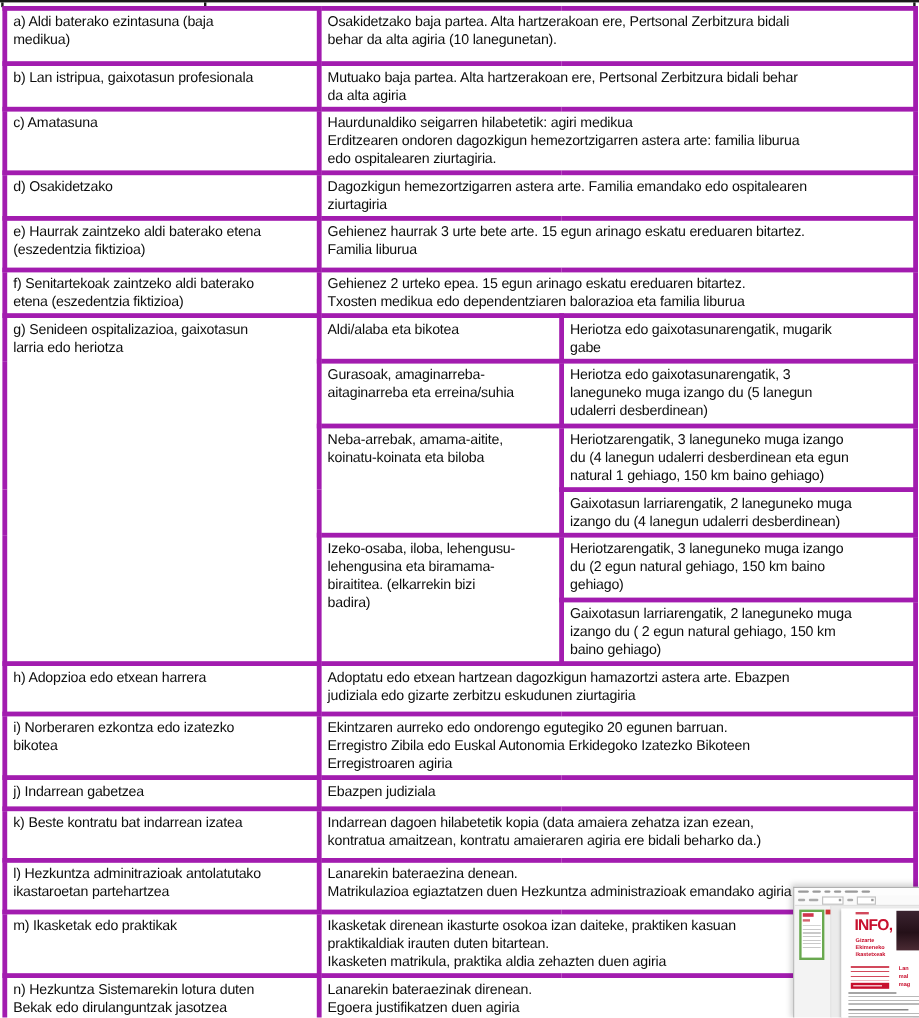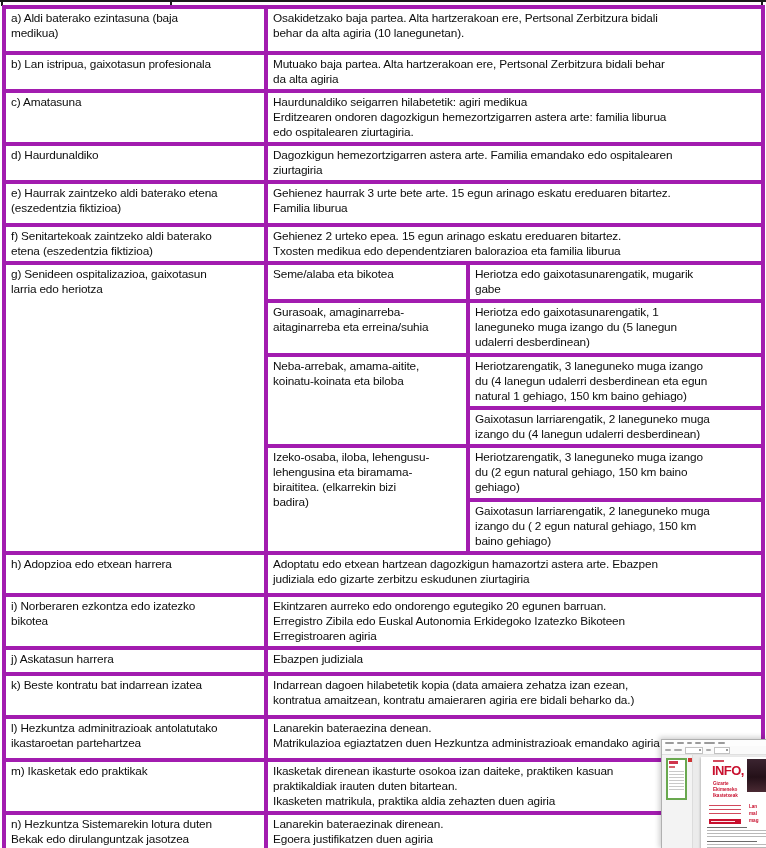--- a/index.html
+++ b/index.html
@@ -92,48 +92,48 @@
       <td colspan="2">Mutuako baja partea. Alta hartzerakoan ere, Pertsonal Zerbitzura bidali behar
 da alta agiria</td>
     </tr>
     <tr style="height:50px">
       <td>c) Amatasuna</td>
       <td colspan="2">Haurdunaldiko seigarren hilabetetik: agiri medikua
 Erditzearen ondoren dagozkigun hemezortzigarren astera arte: familia liburua
 edo ospitalearen ziurtagiria.</td>
     </tr>
     <tr style="height:35px">
-      <td>d) Haurdunaldiko</td>
+      <td>d) Osakidetzako</td>
       <td colspan="2">Dagozkigun hemezortzigarren astera arte. Familia emandako edo ospitalearen
 ziurtagiria</td>
     </tr>
     <tr style="height:43px">
       <td>e) Haurrak zaintzeko aldi baterako etena
 (eszedentzia fiktizioa)</td>
       <td colspan="2">Gehienez haurrak 3 urte bete arte. 15 egun arinago eskatu ereduaren bitartez.
 Familia liburua</td>
     </tr>
     <tr style="height:34px">
       <td>f) Senitartekoak zaintzeko aldi baterako
 etena (eszedentzia fiktizioa)</td>
       <td colspan="2">Gehienez 2 urteko epea. 15 egun arinago eskatu ereduaren bitartez.
 Txosten medikua edo dependentziaren balorazioa eta familia liburua</td>
     </tr>
 
     <tr style="height:34px">
       <td rowspan="6">g) Senideen ospitalizazioa, gaixotasun
 larria edo heriotza</td>
-      <td>Seme/alaba eta bikotea</td>
+      <td>Aldi/alaba eta bikotea</td>
       <td>Heriotza edo gaixotasunarengatik, mugarik
 gabe</td>
     </tr>
     <tr style="height:54px">
       <td>Gurasoak, amaginarreba-
 aitaginarreba eta erreina/suhia</td>
-      <td>Heriotza edo gaixotasunarengatik, 1
+      <td>Heriotza edo gaixotasunarengatik, 3
 laneguneko muga izango du (5 lanegun
 udalerri desberdinean)</td>
     </tr>
     <tr style="height:52px">
       <td rowspan="2">Neba-arrebak, amama-aitite,
 koinatu-koinata eta biloba</td>
       <td>Heriotzarengatik, 3 laneguneko muga izango
 du (4 lanegun udalerri desberdinean eta egun
 natural 1 gehiago, 150 km baino gehiago)</td>
     </tr>
@@ -162,21 +162,21 @@
 judiziala edo gizarte zerbitzu eskudunen ziurtagiria</td>
     </tr>
     <tr style="height:53px">
       <td>i) Norberaren ezkontza edo izatezko
 bikotea</td>
       <td colspan="2">Ekintzaren aurreko edo ondorengo egutegiko 20 egunen barruan.
 Erregistro Zibila edo Euskal Autonomia Erkidegoko Izatezko Bikoteen
 Erregistroaren agiria</td>
     </tr>
     <tr style="height:26px">
-      <td>j) Askatasun harrera</td>
+      <td>j) Indarrean gabetzea</td>
       <td colspan="2">Ebazpen judiziala</td>
     </tr>
     <tr style="height:43px">
       <td>k) Beste kontratu bat indarrean izatea</td>
       <td colspan="2">Indarrean dagoen hilabetetik kopia (data amaiera zehatza izan ezean,
 kontratua amaitzean, kontratu amaieraren agiria ere bidali beharko da.)</td>
     </tr>
     <tr style="height:43px">
       <td>l) Hezkuntza adminitrazioak antolatutako
 ikastaroetan partehartzea</td>

